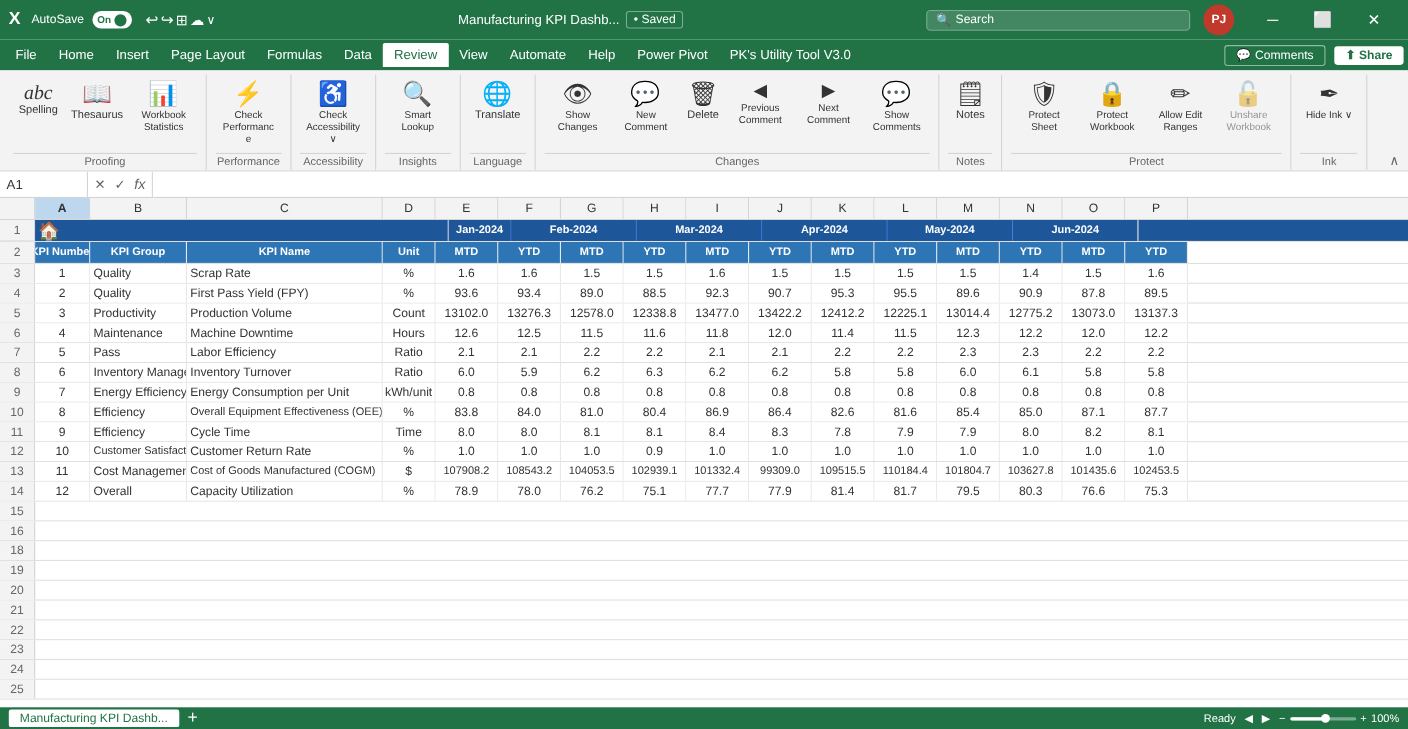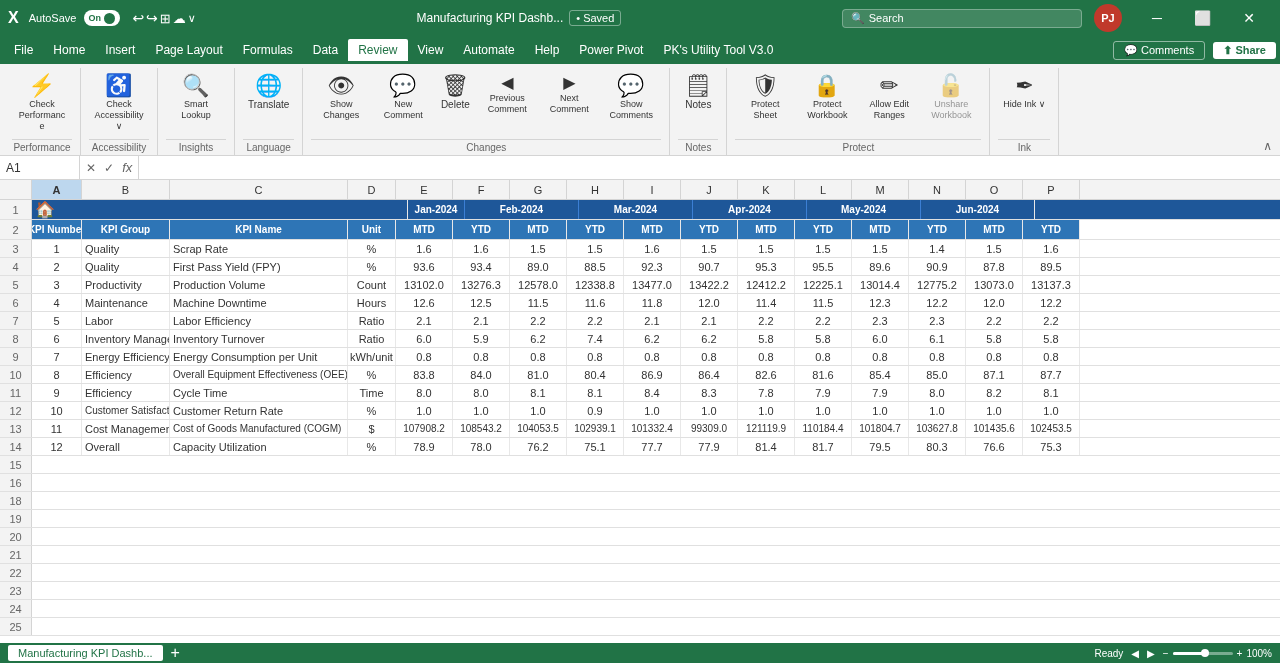--- a/index.html
+++ b/index.html
@@ -273,20 +273,37 @@
   <div class="menu-item">Power Pivot</div>
   <div class="menu-item">PK's Utility Tool V3.0</div>
   <div style="margin-left:auto;display:flex;align-items:center;gap:8px;">
     <div style="color:#fff;border:1px solid rgba(255,255,255,0.5);border-radius:3px;padding:2px 10px;font-size:11px;cursor:pointer;">💬 Comments</div>
     <div style="background:#fff;color:#217346;border-radius:3px;padding:2px 10px;font-size:11px;cursor:pointer;font-weight:bold;">⬆ Share</div>
   </div>
 </div>
 
 <div id="ribbon">
 
+  <div class="ribbon-group">
+    <div class="ribbon-group-content">
+      <button class="ribbon-btn">
+        <span class="btn-icon" style="font-size:18px;font-style:italic;font-family:serif;">abc</span>
+        <span class="btn-label">Spelling</span>
+      </button>
+      <button class="ribbon-btn">
+        <span class="btn-icon">📖</span>
+        <span class="btn-label">Thesaurus</span>
+      </button>
+      <button class="ribbon-btn">
+        <span class="btn-icon">📊</span>
+        <span class="btn-label" style="font-size:9px;">Workbook Statistics</span>
+      </button>
+    </div>
+    <div class="ribbon-group-label">Proofing</div>
+  </div>
 
   <div class="ribbon-group">
     <div class="ribbon-group-content">
       <button class="ribbon-btn">
         <span class="btn-icon">⚡</span>
         <span class="btn-label" style="font-size:9px;">Check Performance</span>
       </button>
     </div>
     <div class="ribbon-group-label">Performance</div>
   </div>
@@ -538,21 +555,21 @@
       <div class="data-cell center" style="width:57px;">11.5</div>
       <div class="data-cell center" style="width:57px;">12.3</div>
       <div class="data-cell center" style="width:57px;">12.2</div>
       <div class="data-cell center" style="width:57px;">12.0</div>
       <div class="data-cell center" style="width:57px;">12.2</div>
     </div>
 
     <div class="sheet-row">
       <div class="row-num">7</div>
       <div class="data-cell center" style="width:50px;">5</div>
-      <div class="data-cell" style="width:88px;">Labor</div>
+      <div class="data-cell" style="width:88px;">Pass</div>
       <div class="data-cell" style="width:178px;">Labor Efficiency</div>
       <div class="data-cell center" style="width:48px;">Ratio</div>
       <div class="data-cell center" style="width:57px;">2.1</div>
       <div class="data-cell center" style="width:57px;">2.1</div>
       <div class="data-cell center" style="width:57px;">2.2</div>
       <div class="data-cell center" style="width:57px;">2.2</div>
       <div class="data-cell center" style="width:57px;">2.1</div>
       <div class="data-cell center" style="width:57px;">2.1</div>
       <div class="data-cell center" style="width:57px;">2.2</div>
       <div class="data-cell center" style="width:57px;">2.2</div>
@@ -564,21 +581,21 @@
 
     <div class="sheet-row">
       <div class="row-num">8</div>
       <div class="data-cell center" style="width:50px;">6</div>
       <div class="data-cell" style="width:88px;">Inventory Management</div>
       <div class="data-cell" style="width:178px;">Inventory Turnover</div>
       <div class="data-cell center" style="width:48px;">Ratio</div>
       <div class="data-cell center" style="width:57px;">6.0</div>
       <div class="data-cell center" style="width:57px;">5.9</div>
       <div class="data-cell center" style="width:57px;">6.2</div>
-      <div class="data-cell center" style="width:57px;">7.4</div>
+      <div class="data-cell center" style="width:57px;">6.3</div>
       <div class="data-cell center" style="width:57px;">6.2</div>
       <div class="data-cell center" style="width:57px;">6.2</div>
       <div class="data-cell center" style="width:57px;">5.8</div>
       <div class="data-cell center" style="width:57px;">5.8</div>
       <div class="data-cell center" style="width:57px;">6.0</div>
       <div class="data-cell center" style="width:57px;">6.1</div>
       <div class="data-cell center" style="width:57px;">5.8</div>
       <div class="data-cell center" style="width:57px;">5.8</div>
     </div>
 
@@ -667,21 +684,21 @@
       <div class="data-cell center" style="width:50px;">11</div>
       <div class="data-cell" style="width:88px;">Cost Management</div>
       <div class="data-cell" style="width:178px;font-size:10px;">Cost of Goods Manufactured (COGM)</div>
       <div class="data-cell center" style="width:48px;">$</div>
       <div class="data-cell center" style="width:57px;font-size:10px;">107908.2</div>
       <div class="data-cell center" style="width:57px;font-size:10px;">108543.2</div>
       <div class="data-cell center" style="width:57px;font-size:10px;">104053.5</div>
       <div class="data-cell center" style="width:57px;font-size:10px;">102939.1</div>
       <div class="data-cell center" style="width:57px;font-size:10px;">101332.4</div>
       <div class="data-cell center" style="width:57px;font-size:10px;">99309.0</div>
-      <div class="data-cell center" style="width:57px;font-size:10px;">121119.9</div>
+      <div class="data-cell center" style="width:57px;font-size:10px;">109515.5</div>
       <div class="data-cell center" style="width:57px;font-size:10px;">110184.4</div>
       <div class="data-cell center" style="width:57px;font-size:10px;">101804.7</div>
       <div class="data-cell center" style="width:57px;font-size:10px;">103627.8</div>
       <div class="data-cell center" style="width:57px;font-size:10px;">101435.6</div>
       <div class="data-cell center" style="width:57px;font-size:10px;">102453.5</div>
     </div>
 
     <div class="sheet-row">
       <div class="row-num">14</div>
       <div class="data-cell center" style="width:50px;">12</div>

